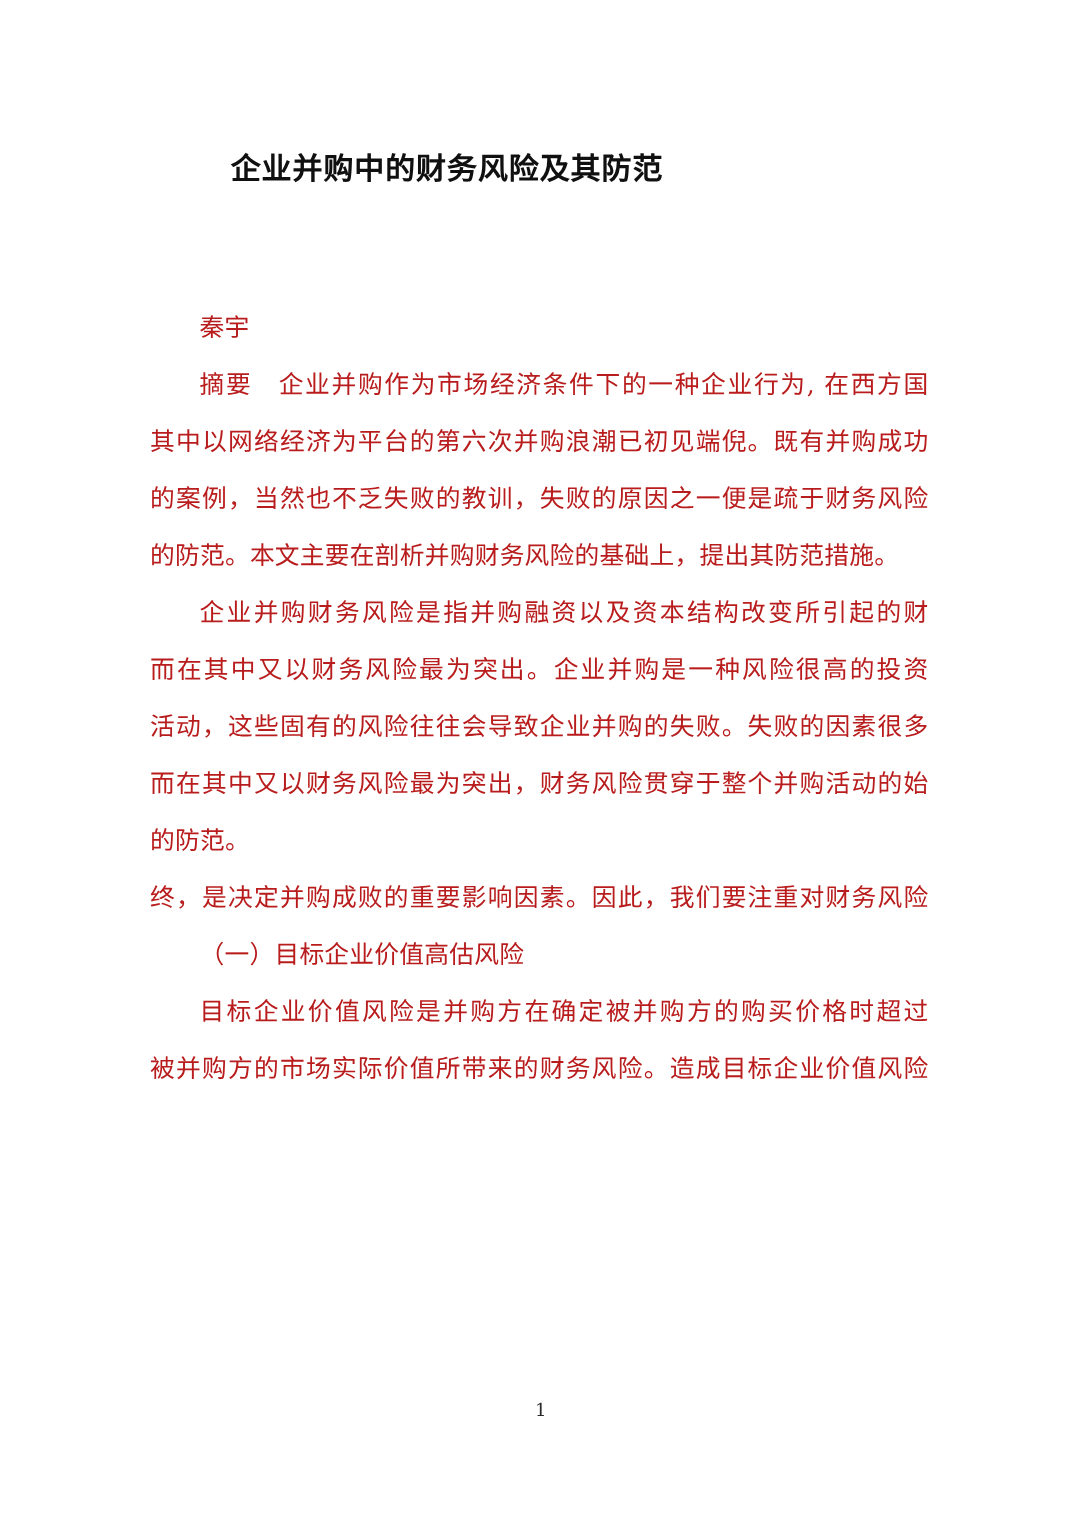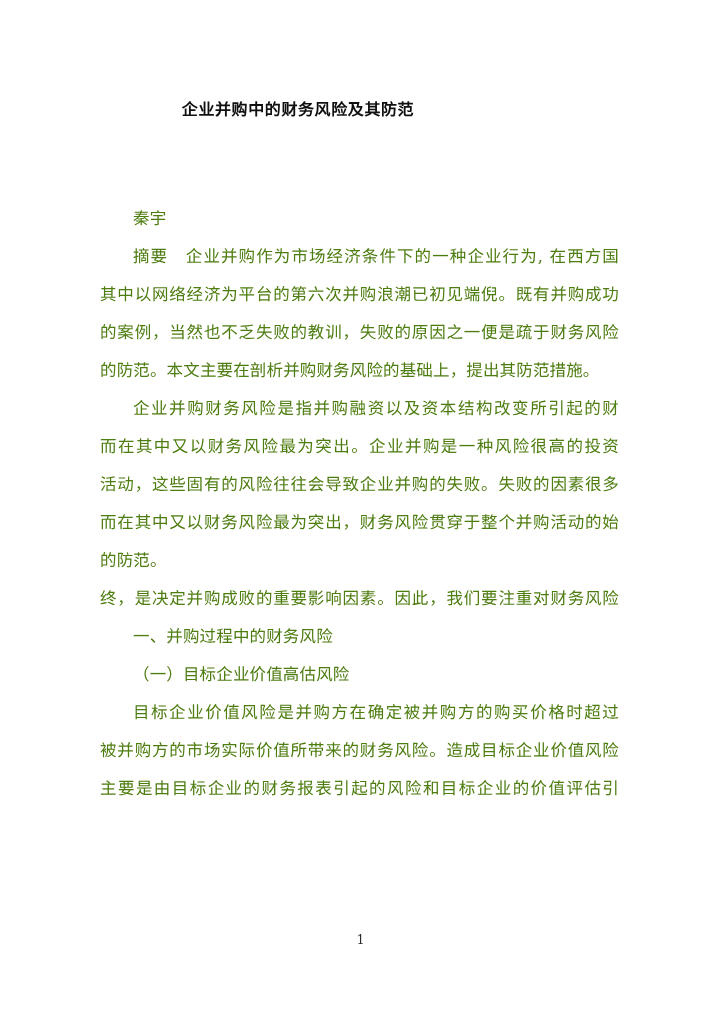--- a/index.html
+++ b/index.html
@@ -24,42 +24,42 @@
     background: #ffffff;
   }
 
   
   .doc-title {
     position: absolute;
     top: 82px;
     left: 0;
     width: 596px;
     text-align: center;
-    font-size: 16px;
+    font-size: 20px;
     line-height: 34px;
     font-weight: 600;
     letter-spacing: 0.6px;
     color: #101010;
   }
 
   
   .body-block {
     position: absolute;
     top: 200px;
     left: 100px;
     width: 519px;
   }
 
   .line {
     font-size: 16.5px;
     line-height: 38px;
     height: 38px;
     letter-spacing: 0.15px;
     white-space: pre;
-    color: #4d7c0f;
+    color: #b91c1c;
   }
 
   
   .line.justify {
     text-align: justify;
     text-align-last: justify;
     white-space: normal;
   }
 
   
@@ -107,25 +107,23 @@
     <div class="line flush">的防范。本文主要在剖析并购财务风险的基础上，提出其防范措施。</div>
 
 
     <div class="line indent justify">企业并购财务风险是指并购融资以及资本结构改变所引起的财</div>
     <div class="line justify">而在其中又以财务风险最为突出。企业并购是一种风险很高的投资</div>
     <div class="line justify">活动，这些固有的风险往往会导致企业并购的失败。失败的因素很多</div>
     <div class="line justify">而在其中又以财务风险最为突出，财务风险贯穿于整个并购活动的始</div>
     <div class="line flush">的防范。</div>
     <div class="line justify">终，是决定并购成败的重要影响因素。因此，我们要注重对财务风险</div>
 
-    <div class="line indent-heading flush">一、并购过程中的财务风险</div>
 
     <div class="line indent-heading flush">（一）目标企业价值高估风险</div>
 
     <div class="line indent justify">目标企业价值风险是并购方在确定被并购方的购买价格时超过</div>
     <div class="line justify">被并购方的市场实际价值所带来的财务风险。造成目标企业价值风险</div>
-    <div class="line justify">主要是由目标企业的财务报表引起的风险和目标企业的价值评估引</div>
 
   </div>
 
   <div class="page-number">1</div>
 
 </div>
 
 </body></html>

